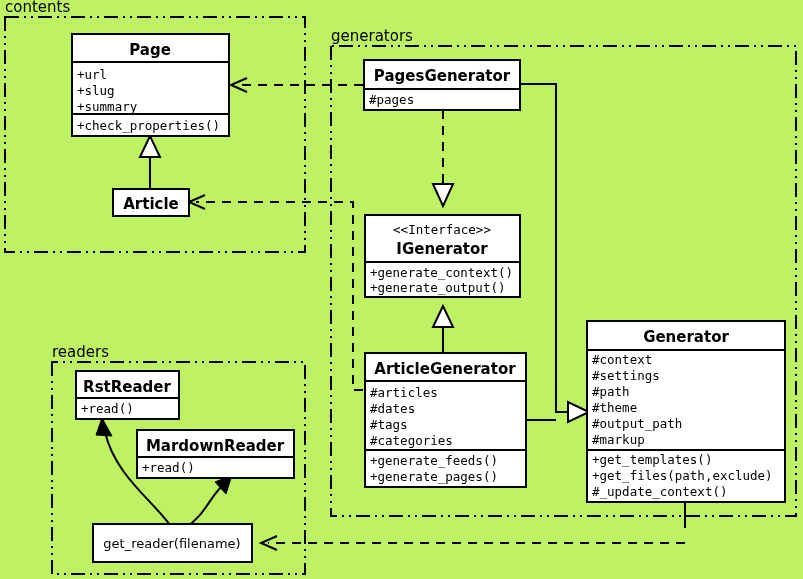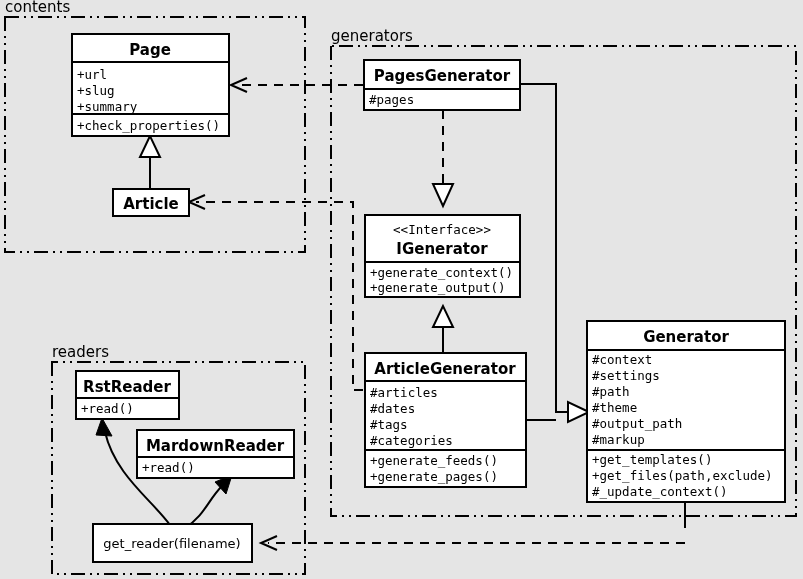--- a/index.html
+++ b/index.html
@@ -1,16 +1,16 @@
 <!DOCTYPE html>
 <html><head>
 <meta charset="utf-8">
 <style>
   html,body{margin:0;padding:0;background:#ffffff;}
-  #stage{position:relative;width:803px;height:579px;background:#e5e5e5;
+  #stage{position:relative;width:803px;height:579px;background:#bef264;
          font-family:"DejaVu Sans", sans-serif;overflow:hidden;}
   svg{position:absolute;left:0;top:0;width:803px;height:579px;}
   .pkg-label{font-family:"DejaVu Sans", sans-serif;font-size:15px;fill:#000;}
   .cls-name{font-family:"DejaVu Sans", sans-serif;font-size:15px;font-weight:bold;fill:#000;text-anchor:middle;}
   .cls-stereo{font-family:"DejaVu Sans Mono", monospace;font-size:12.5px;fill:#000;text-anchor:middle;}
   .cls-mem{font-family:"DejaVu Sans Mono", monospace;font-size:12.5px;fill:#000;}
   .fn-label{font-family:"DejaVu Sans", sans-serif;font-size:13px;fill:#000;text-anchor:middle;}
   .box{fill:#ffffff;stroke:#000000;stroke-width:2;}
   .sep{stroke:#000000;stroke-width:2;}
   .ln{stroke:#000000;stroke-width:2;fill:none;}

